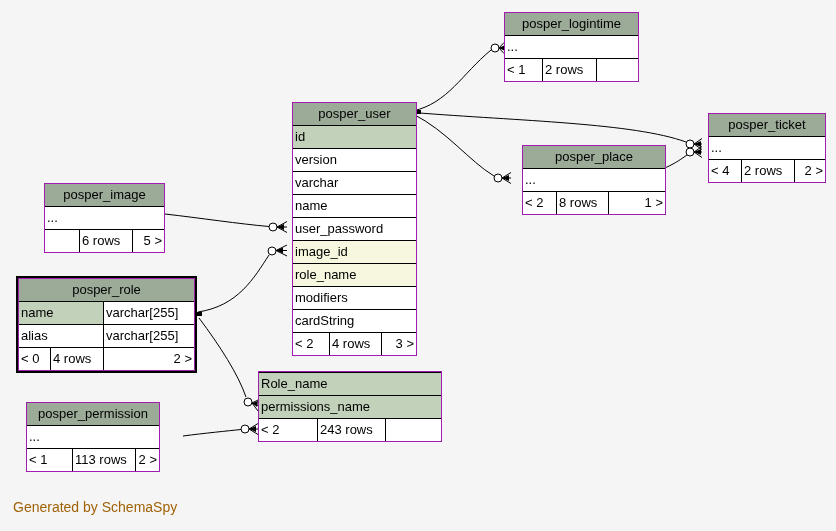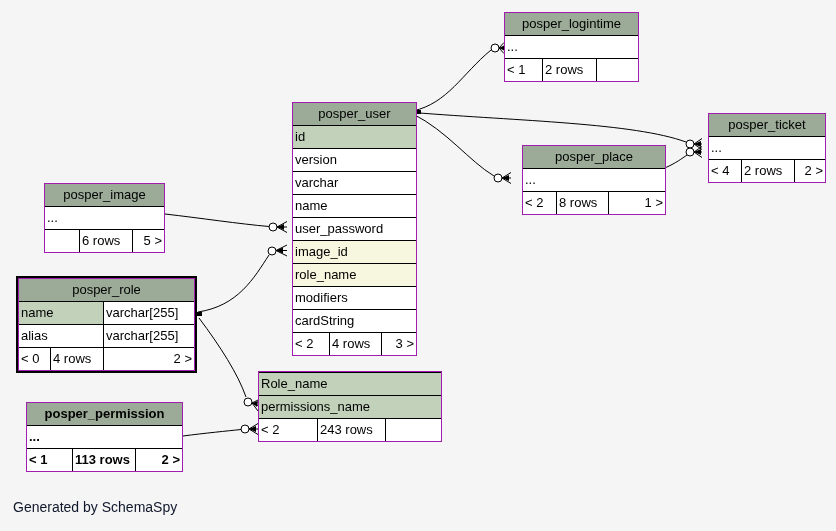--- a/index.html
+++ b/index.html
@@ -25,21 +25,21 @@
   .trow.fk{background:#f7f7df;}
   .trow.cols{display:flex;padding-left:0;}
   .trow.cols .cell{box-sizing:border-box;padding-left:2px;white-space:nowrap;overflow:hidden;}
   .trow.cols .cell.cname{width:85px;border-right:1px solid #000;}
   .trow.cols .cell.ctype{flex:1;}
   .trow.cols .cell.pkcell{background:#c2d1ba;}
   .tfoot{display:flex;height:22px;line-height:22px;border-top:1px solid #000;background:#fff;}
   .fc{box-sizing:border-box;padding:0 2px;border-right:1px solid #000;
       white-space:nowrap;overflow:hidden;}
   .fc.last{border-right:none;flex:1;text-align:right;}
-  .credit{position:absolute;left:13px;top:499px;font-size:14px;color:#0f172a;}
+  .credit{position:absolute;left:13px;top:499px;font-size:14px;color:#a16207;}
 </style>
 </head>
 <body>
 
 <div class="canvas">
 
   <svg class="edges">
 
     <path class="wire" d="M413,111 C448,103 462,74 491,50"></path>
     <path class="foot" d="M499,48 L504,42.5 M499,48 L504,48 M499,48 L504,53.5"></path>
@@ -153,21 +153,21 @@
       <span class="cell cname">alias</span>
       <span class="cell ctype">varchar[255]</span>
     </div>
     <div class="tfoot">
       <span class="fc" style="width:32px">&lt; 0</span>
       <span class="fc" style="width:53px">4 rows</span>
       <span class="fc last">2 &gt;</span>
     </div>
   </div>
 
-  <div class="dbtable" style="left:26px;top:402px;width:157px;font-weight:bold;">
+  <div class="dbtable" style="left:26px;top:402px;width:134px;">
     <div class="thead">posper_permission</div>
     <div class="trow">...</div>
     <div class="tfoot">
       <span class="fc" style="width:46px">&lt; 1</span>
       <span class="fc" style="width:63px">113 rows</span>
       <span class="fc last">2 &gt;</span>
     </div>
   </div>
 
   <div class="dbtable" style="left:258px;top:371px;width:184px;">

